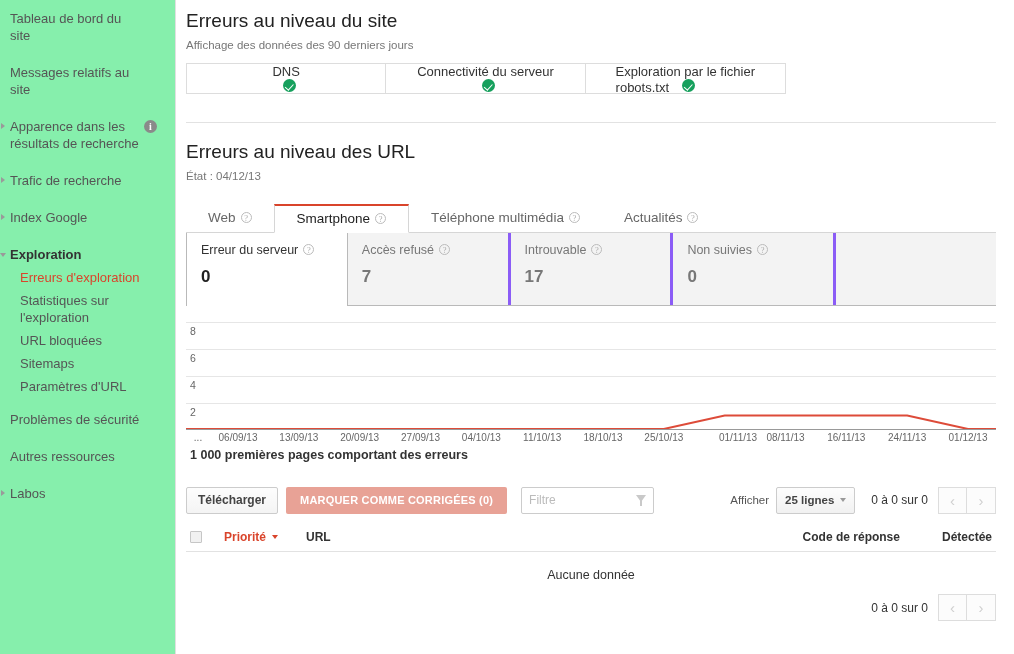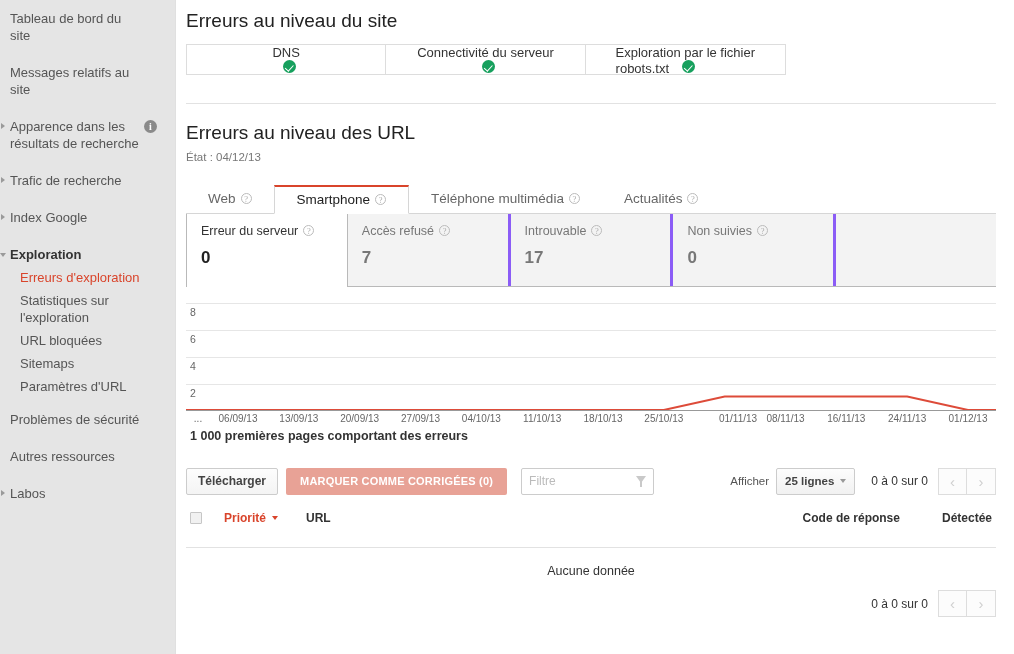--- a/index.html
+++ b/index.html
@@ -13,21 +13,21 @@
   }
   .page { position: relative; width: 1014px; height: 654px; display: flex; }
 
   
   .sidebar {
     width: 176px;
     min-width: 176px;
     height: 654px;
     border-right: 1px solid #e0e0e0;
     padding-top: 4px;
-    background: #e5e5e5;
+    background: #86efac;
   }
   .nav-row {
     position: relative;
     font-size: 13px;
     color: #555;
     line-height: 17px;
     padding: 0 16px 0 10px;
     cursor: pointer;
   }
   .nav-top { margin-bottom: 20px; }
@@ -380,21 +380,21 @@
     cursor: pointer;
   }
   .pager + .pager { border-left: none; }
 
   
   .list-table { margin-top: 16px; }
   .list-head {
     display: flex;
     align-items: center;
     font-size: 12px;
-    padding-bottom: 22px;
+    padding-bottom: 7px;
     border-bottom: 1px solid #e2e2e2;
   }
   .cb {
     width: 12px; height: 12px;
     border: 1px solid #c6c6c6;
     background: #f1f1f1;
     border-radius: 1px;
     margin: 0 22px 0 4px;
     cursor: pointer;
     flex: 0 0 auto;
@@ -486,20 +486,21 @@
 
     <div class="nav-row nav-top">
       <span class="nav-arrow"></span>
       <span class="nav-label">Labos</span>
     </div>
   </div>
 
   <div class="main">
 
     <h1 class="section-title">Erreurs au niveau du site</h1>
+    <div class="subtle">Affichage des données des 90 derniers jours</div>
 
     <div class="site-table">
       <div class="site-cell" style="width:200px">
         <span class="label-wrap">DNS</span>
         <span class="check"></span>
       </div>
       <div class="site-cell" style="width:200px">
         <span class="label-wrap">Connectivité du serveur</span>
         <span class="check"></span>
       </div>

